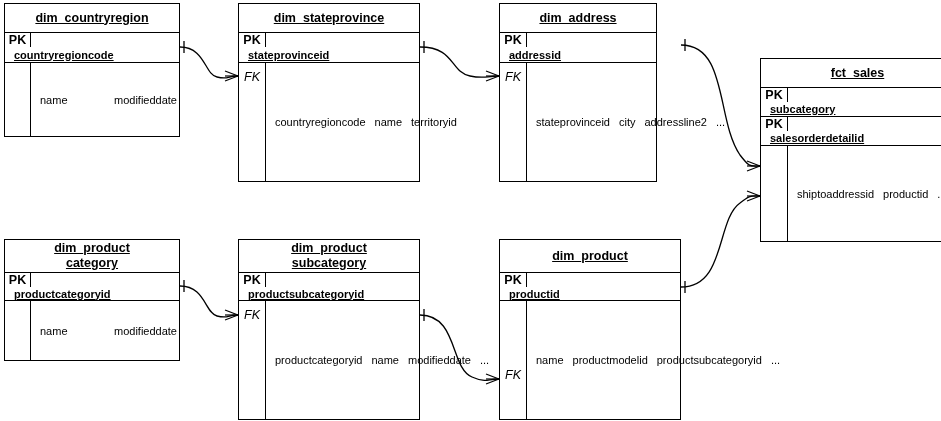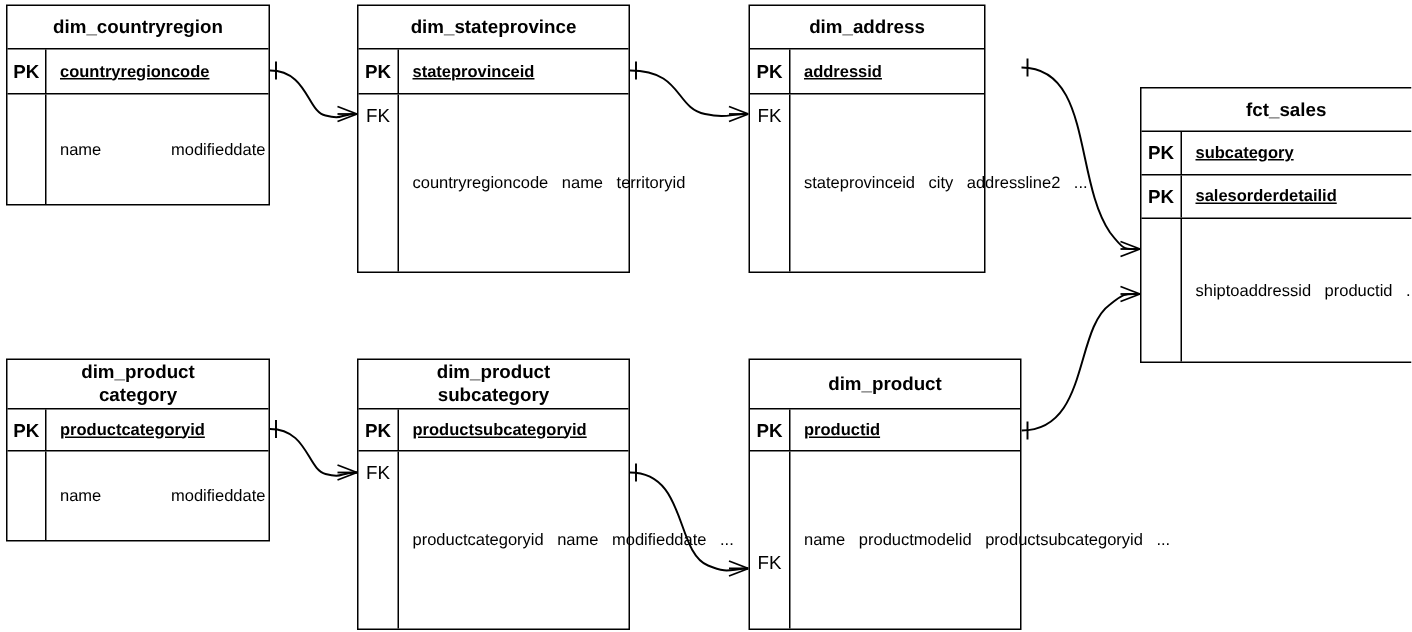--- a/index.html
+++ b/index.html
@@ -38,25 +38,26 @@
     box-sizing: border-box;
     border-bottom: 1.6px solid #000000;
     font-size: 12.5px;
     font-weight: bold;
     text-align: center;
     line-height: 15px;
     display: flex;
     flex-direction: column;
     justify-content: center;
     padding: 2px 0;
+    text-decoration: underline;
   }
   .row {
     box-sizing: border-box;
     display: flex;
-    flex-direction: row;
+    flex-direction: column;
     align-items: stretch;
     text-align: center;
   }
   .row.divider {
     border-bottom: 1.6px solid #000000;
   }
   .key-cell {
     box-sizing: border-box;
     border-right: 1.6px solid #000000;
     font-size: 12.5px;
@@ -88,20 +89,21 @@
     border-right: 1.6px solid #000000;
     flex: 0 0 auto;
     position: relative;
   }
   .body-keycol .fklabel {
     position: absolute;
     left: 0;
     width: 100%;
     text-align: center;
     font-size: 12.5px;
+    font-style: italic;
   }
   .body-attrcol {
     flex: 1 1 auto;
     display: flex;
     flex-direction: row;
   }
   .body-attrcol .attr-cell {
     flex: 1 1 0;
   }
 </style>

